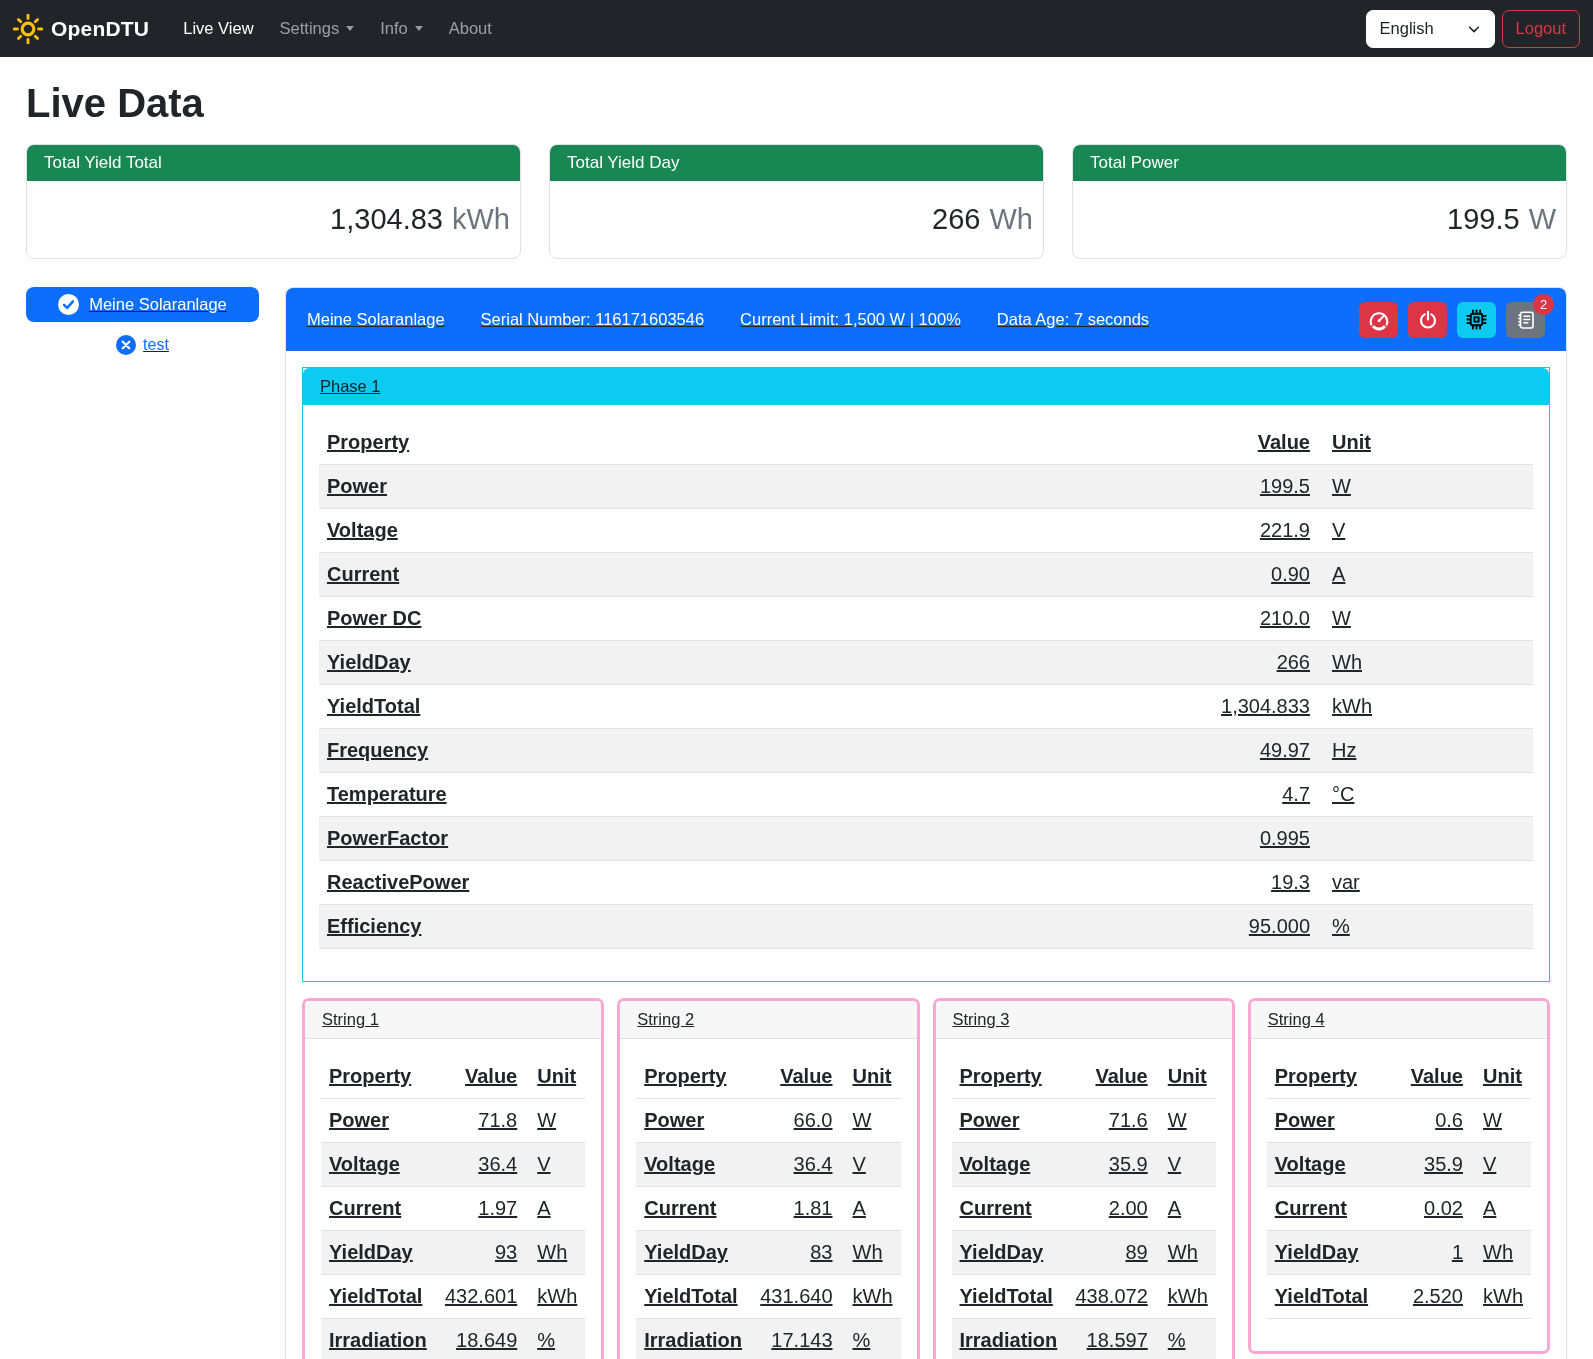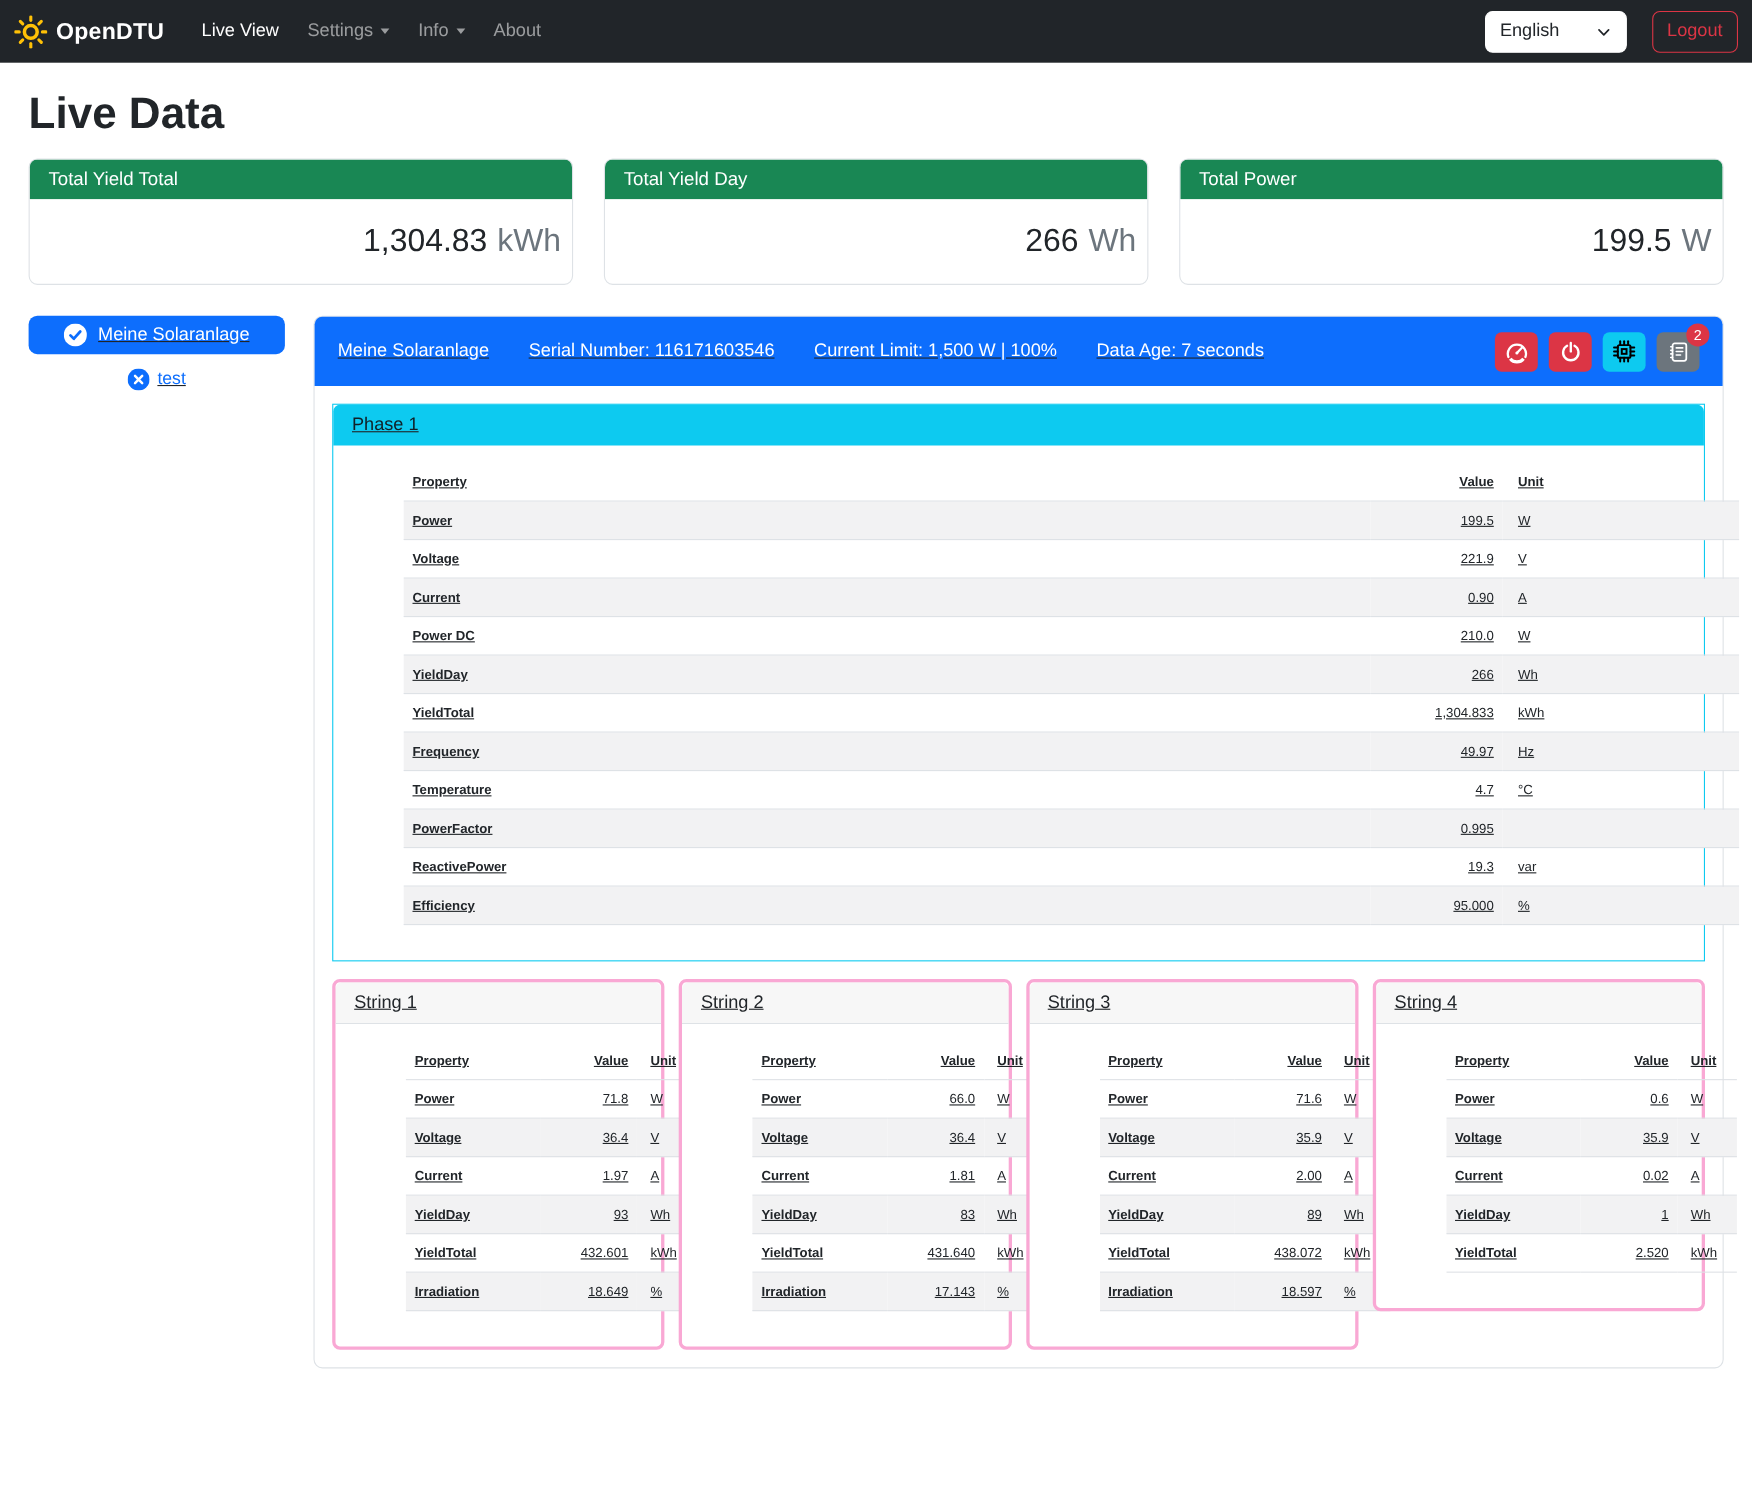--- a/index.html
+++ b/index.html
@@ -21,21 +21,21 @@
   .nav-link {
     color:rgba(255,255,255,.55); text-decoration:none; font-size:16.5px;
     padding:8px 10px; display:inline-flex; align-items:center; cursor:pointer;
   }
   .nav-link.active { color:#fff; }
   .caret {
     display:inline-block; margin-left:7px; width:0; height:0;
     border-left:4.5px solid transparent; border-right:4.5px solid transparent;
     border-top:5px solid currentColor;
   }
-  .nav-right { margin-left:auto; display:flex; align-items:center; gap:23px; }
+  .nav-right { margin-left:auto; display:flex; align-items:center; gap:7px; }
   .lang-select {
     background:#fff; color:#212529; border-radius:7px; height:38px; width:129px;
     display:flex; align-items:center; justify-content:space-between;
     padding:0 13px; font-size:16.5px; cursor:pointer; border:1px solid #fff;
   }
   .logout-btn {
     background:transparent; color:#dc3545; border:1px solid #dc3545;
     border-radius:7px; height:38px; padding:0 13px; font-size:16.5px; cursor:pointer;
     font-family:inherit;
   }
@@ -100,21 +100,21 @@
   
   .strings-row { display:grid; grid-template-columns:repeat(4,1fr); gap:13px; align-items:start; }
   .string-card { border:3px solid #f9a8d4; border-radius:7px; background:#fff; }
   .string-header {
     padding:9px 17px; font-size:16.5px; background:rgba(0,0,0,.03);
     border-bottom:1px solid #dee2e6; border-radius:6px 6px 0 0;
   }
   .string-body { padding:16px; }
 
   
-  table.data-table { width:100%; border-collapse:collapse; font-size:12px; margin-bottom:16px;margin-left:48px; }
+  table.data-table { width:100%; border-collapse:collapse; font-size:20px; margin-bottom:16px; }
   table.data-table th, table.data-table td { padding:10px 8px; border-bottom:1px solid #dee2e6; }
   table.data-table th { font-weight:700; text-align:left; }
   table.data-table th.col-val, table.data-table td.val { text-align:right; }
   table.data-table td.prop { font-weight:700; }
   tr.striped { background:#f2f2f3; }
   .t-phase .col-val, .t-phase td.val { width:120px; }
   .t-phase .col-unit, .t-phase td.unit { width:215px; padding-left:14px; }
   .t-string .col-val, .t-string td.val { width:88px; }
   .t-string .col-unit, .t-string td.unit { width:54px; padding-left:12px; }
 </style>

